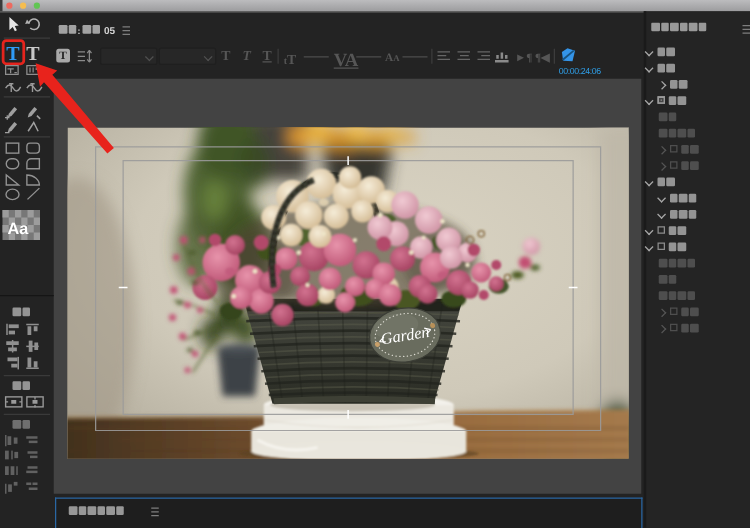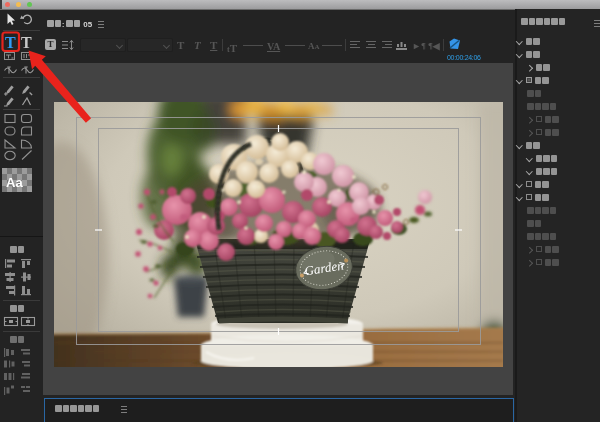--- a/index.html
+++ b/index.html
@@ -371,21 +371,21 @@
     </div>
   <div class="dd" style="left:127px;width:46px;">
       <div class="ddc" style="left:36px;"></div>
     </div>
   <div class="ticon" style="left:177px;">T</div>
   <div class="ticon" style="left:194px;font-style:italic;">T</div>
   <div class="ticon" style="left:210px;text-decoration:underline;">T</div>
   <div class="vsep" style="left:222px;"></div>
   <div class="ticon" style="left:227px;font-size:8px;top:42px;">t<span style="font-size:11px;">T</span></div>
   <div class="dash" style="left:243px;width:20px;"></div>
-  <div class="ticon" style="left:267px;font-size:10px;top:41px;text-decoration:underline;">VA</div>
+  <div class="ticon" style="left:267px;font-size:15px;top:41px;text-decoration:underline;">VA</div>
   <div class="dash" style="left:285px;width:20px;"></div>
   <div class="ticon" style="left:308px;font-size:9px;top:41px;">A<span style="font-size:7px;">A</span></div>
   <div class="dash" style="left:322px;width:20px;"></div>
   <div class="vsep" style="left:345px;"></div>
   <div class="alico" style="left:350px;">
       <i style="width:10px"></i>
       <i style="width:7px"></i>
       <i style="width:10px"></i>
     </div>
   <div class="alico" style="left:366px;">

